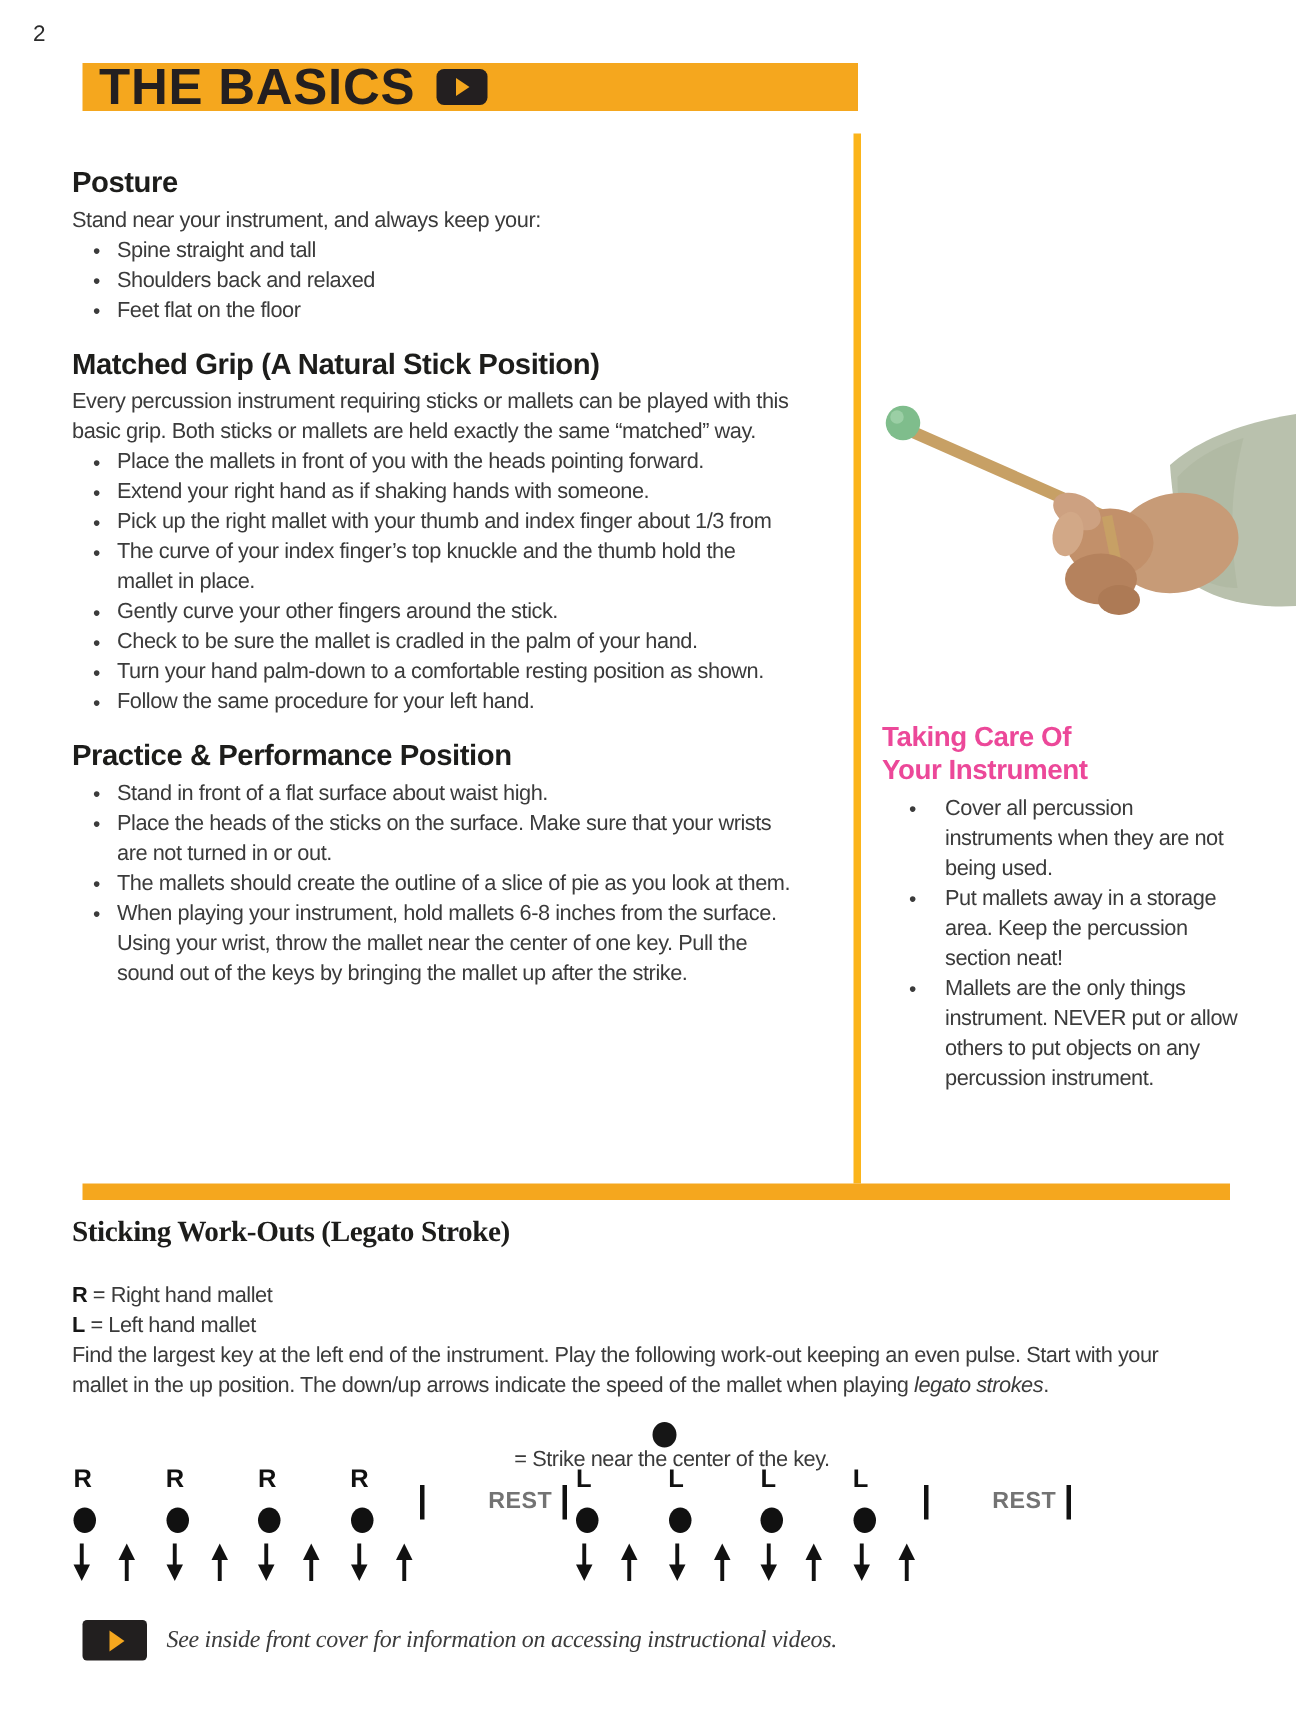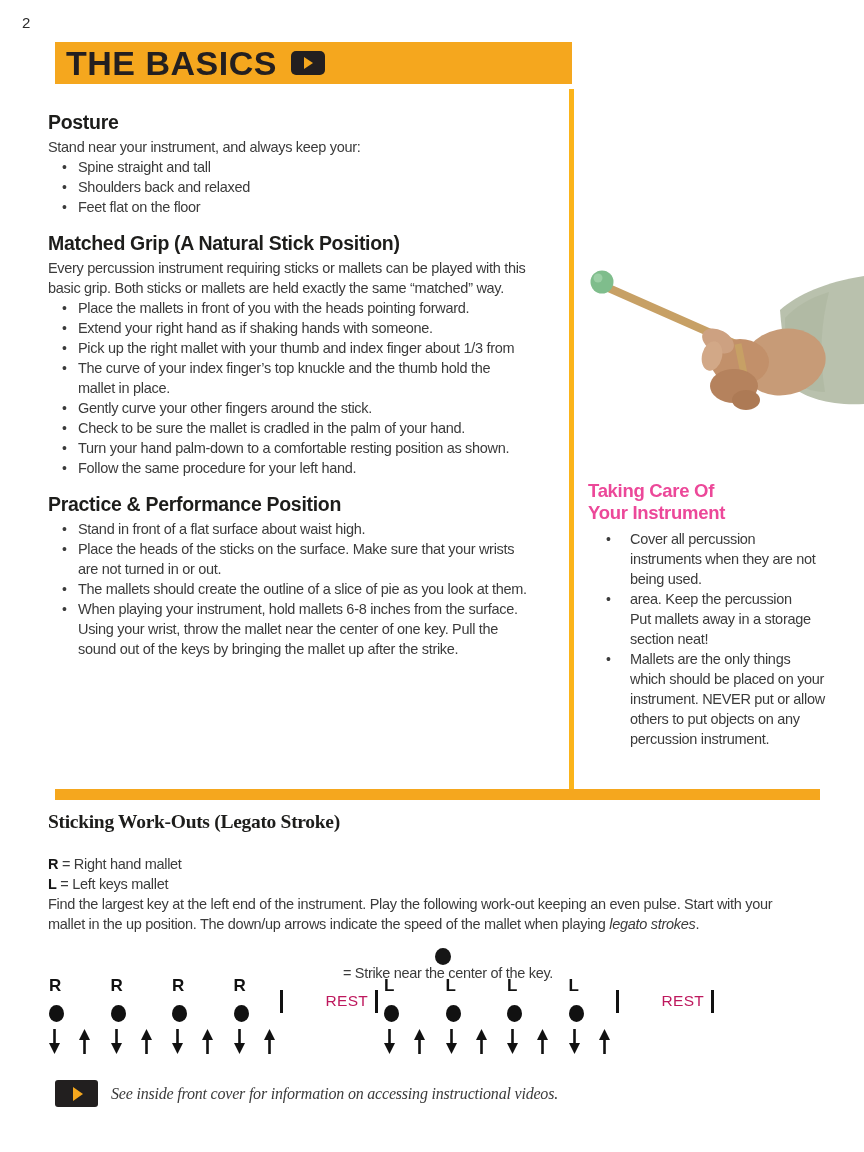--- a/index.html
+++ b/index.html
@@ -1,21 +1,21 @@
 <!DOCTYPE html>
 <html><head>
 <meta charset="utf-8">
 <style>
   html,body{margin:0;padding:0;background:#ffffff;}
   .page{position:relative;width:864px;height:1152px;background:#fff;overflow:hidden;
         font-family:"Liberation Sans",sans-serif;color:#3b3b3b;}
   .page-num{position:absolute;left:22px;top:14px;font-size:15px;color:#2b2b2b;}
 
   
-  .banner{position:absolute;left:55px;top:42px;width:517px;height:42px;background:#F5A71E;
+  .banner{position:absolute;left:55px;top:42px;width:517px;height:32px;background:#F5A71E;
           display:flex;align-items:center;padding-left:11px;box-sizing:border-box;text-align:right;}
   .banner-title{font-size:34px;font-weight:800;letter-spacing:.5px;color:#231F20;white-space:nowrap;}
   .play-badge{width:34px;height:24px;background:#231F20;border-radius:5px;margin-left:14px;
               display:flex;align-items:center;justify-content:center;flex:0 0 auto;}
   .play-badge .tri{width:0;height:0;border-left:9px solid #F5A71E;border-top:6px solid transparent;
                    border-bottom:6px solid transparent;margin-left:2px;}
 
   
   .vline{position:absolute;left:569px;top:89px;width:5px;height:700px;background:#FBB41A;}
   .hbar{position:absolute;left:55px;top:789px;width:765px;height:11px;background:#F5A71E;}
@@ -44,21 +44,21 @@
   .sdot{width:16px;height:17px;border-radius:50%;background:#161616;margin-right:10px;flex:0 0 auto;}
 
   
   .notation{position:absolute;left:48px;top:976px;width:790px;height:88px;}
   .beat{position:absolute;top:0;width:62px;height:88px;}
   .bletter{position:absolute;left:1px;top:0;font-size:17px;font-weight:bold;color:#111;}
   .bdot{position:absolute;left:1px;top:29px;width:15px;height:17px;background:#111;border-radius:50%;}
   .arr{position:absolute;top:52px;width:13px;height:27px;}
   .rest{position:absolute;top:13px;display:flex;align-items:center;gap:7px;height:24px;}
   .rbar{width:2.5px;height:23px;background:#111;}
-  .rtext{font-size:15.5px;font-weight:normal;letter-spacing:.3px;color:#be185d;padding-left:36px;}
+  .rtext{font-size:15.5px;font-weight:bold;letter-spacing:.3px;color:#737373;padding-left:36px;}
 
   
   .footer{position:absolute;left:55px;top:1080px;display:flex;align-items:center;}
   .fbox{width:43px;height:27px;background:#221f1f;border-radius:3px;display:flex;align-items:center;justify-content:center;flex:0 0 auto;}
   .fbox .tri{width:0;height:0;border-left:10px solid #F5A71E;border-top:7px solid transparent;
              border-bottom:7px solid transparent;margin-left:2px;}
   .fnote{margin-left:13px;font-style:italic;font-size:16px;letter-spacing:-.2px;color:#3b3b3b;font-family:Liberation Serif, serif;}
 
   .hand-illo{position:absolute;left:588px;top:246px;width:276px;height:234px;}
 </style>
@@ -214,42 +214,41 @@
           <span class="marker">•</span>
           <div class="blines">
             <div class="bline">Cover all percussion</div>
             <div class="bline">instruments when they are not</div>
             <div class="bline">being used.</div>
           </div>
         </div>
         <div class="bullet">
           <span class="marker">•</span>
           <div class="blines">
+            <div class="bline">Put mallets away in a storage</div>
             <div class="bline">area.  Keep the percussion</div>
-            <div class="bline">Put mallets away in a storage</div>
             <div class="bline">section neat!</div>
           </div>
         </div>
         <div class="bullet">
           <span class="marker">•</span>
           <div class="blines">
             <div class="bline">Mallets are the only things</div>
-            <div class="bline">which should be placed on your</div>
             <div class="bline">instrument. NEVER put or allow</div>
             <div class="bline">others to put objects on any</div>
             <div class="bline">percussion instrument.</div>
           </div>
         </div>
       </div>
   </div>
 
   <div class="sticking">
     <div class="h2" style="margin-bottom:20px;font-family:Liberation Serif, serif;">Sticking Work-Outs (Legato Stroke)</div>
     <div class="legend"><b>R</b><span> = Right hand mallet</span></div>
-    <div class="legend"><b>L</b><span> = Left keys mallet</span></div>
+    <div class="legend"><b>L</b><span> = Left hand mallet</span></div>
     <div class="instr">Find the largest key at the left end of the instrument. Play the following work-out keeping an even pulse. Start with your</div>
     <div class="instr"><span>mallet in the up position. The down/up arrows indicate the speed of the mallet when playing </span><i>legato strokes</i><span>.</span></div>
     <div class="strike-legend">
       <span class="sdot"></span>
       <span>=  Strike near the center of the key.</span>
     </div>
   </div>
 
   <div class="notation">
       <div class="beat" style="left: 0px;">

